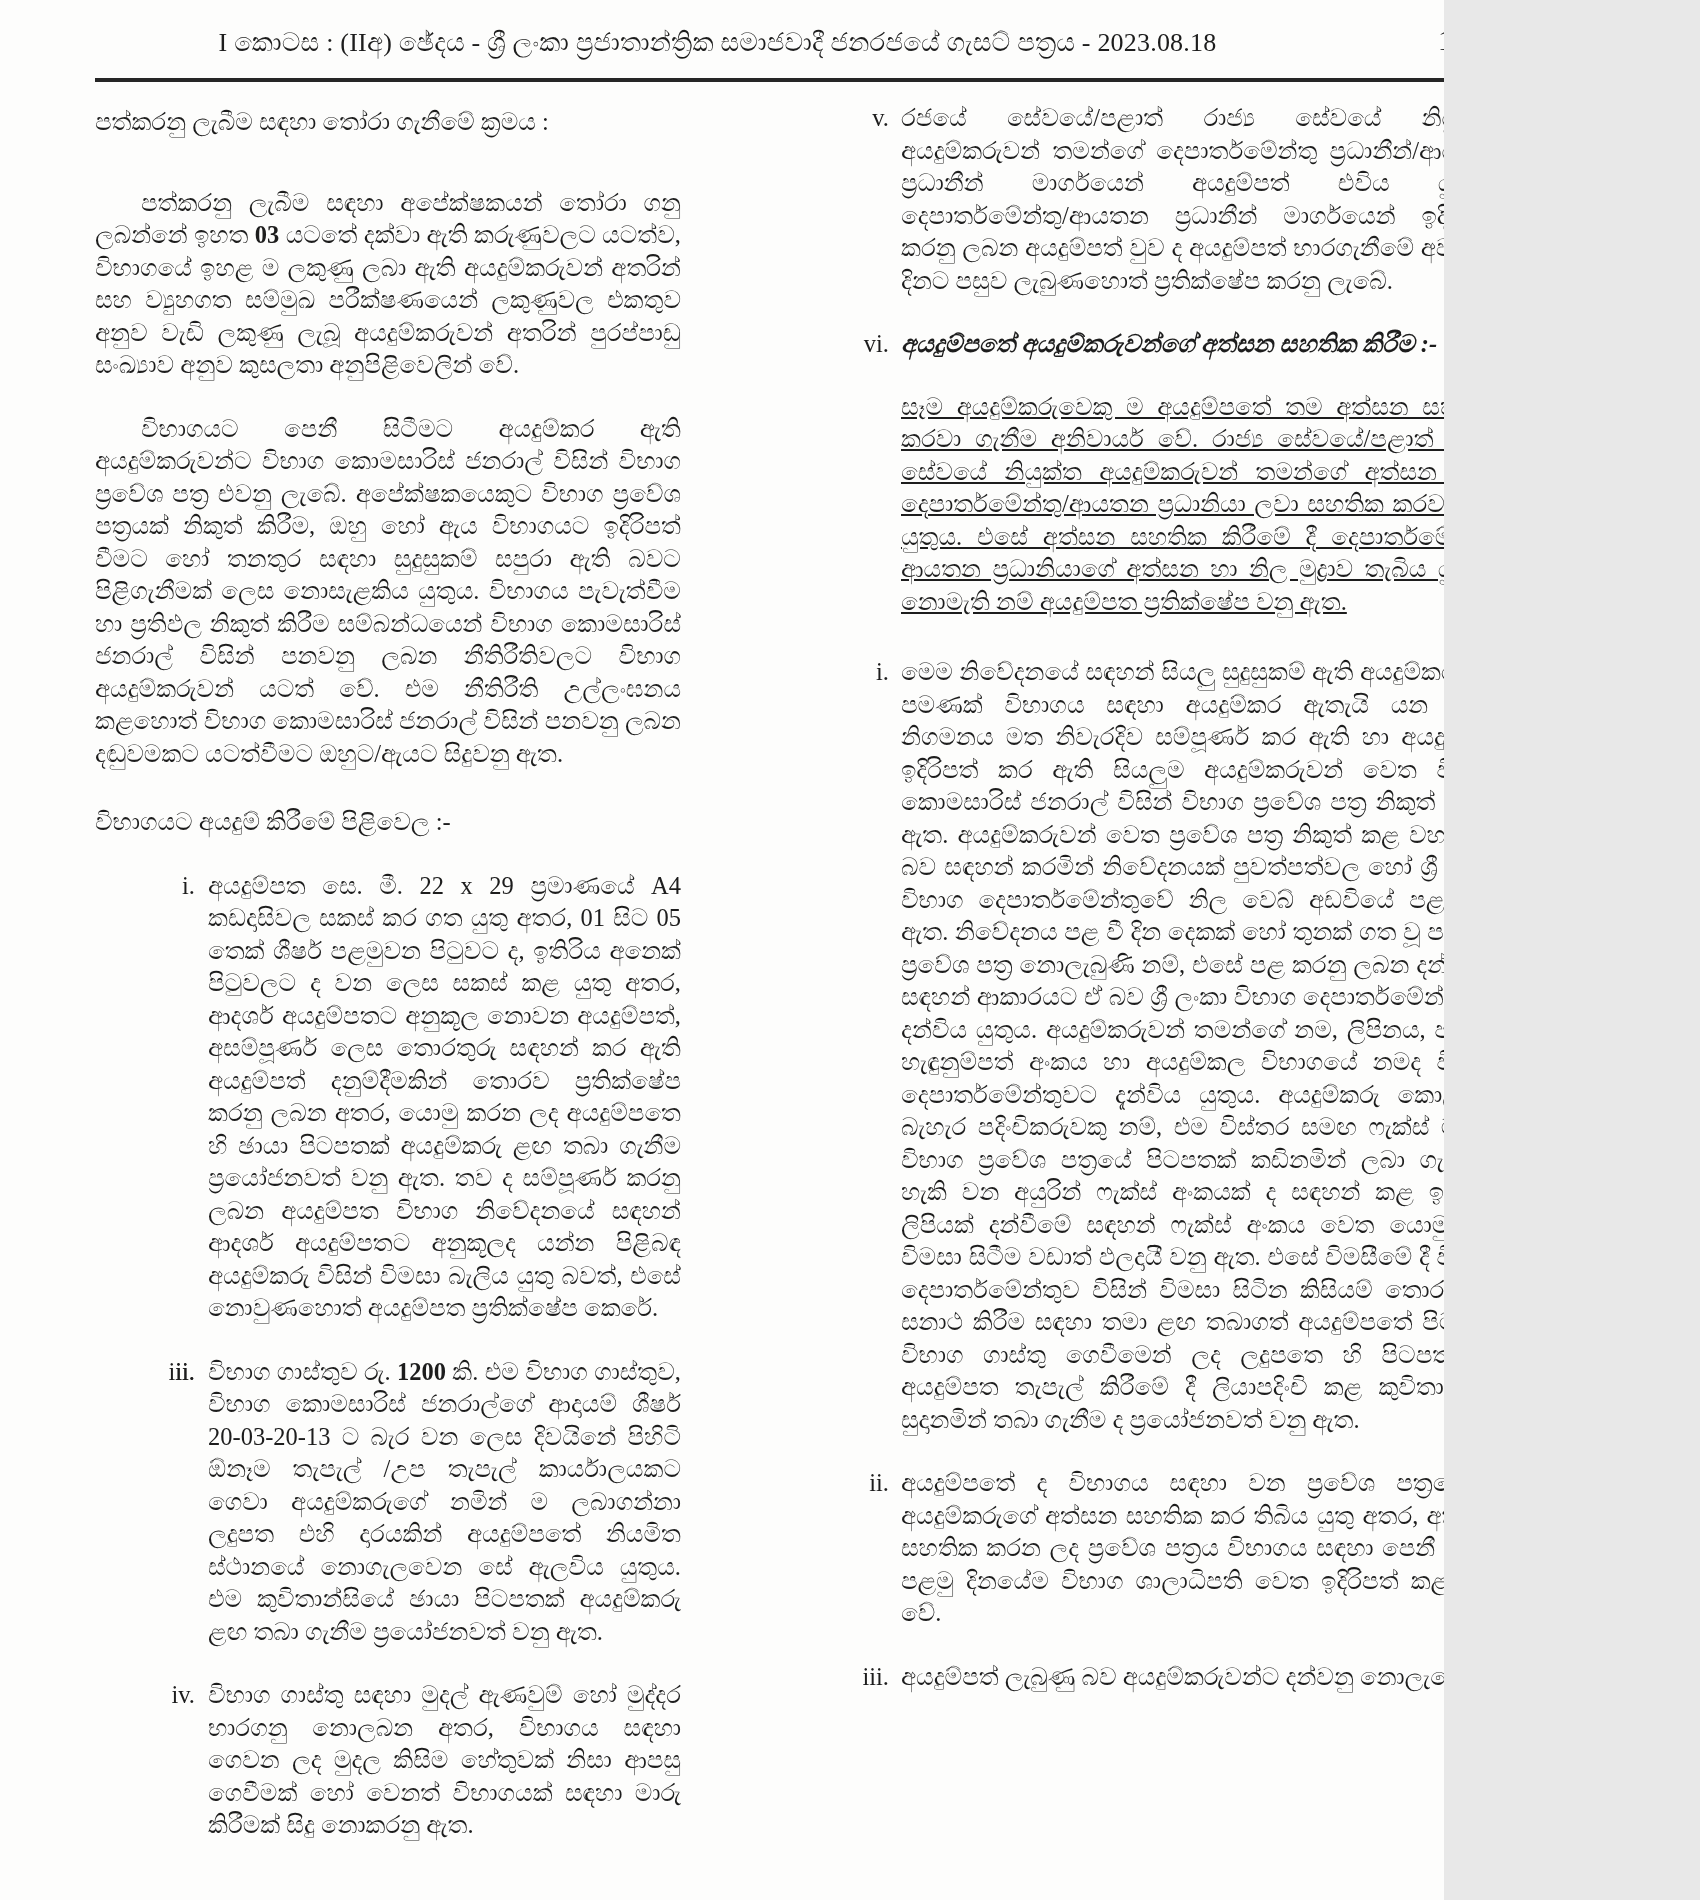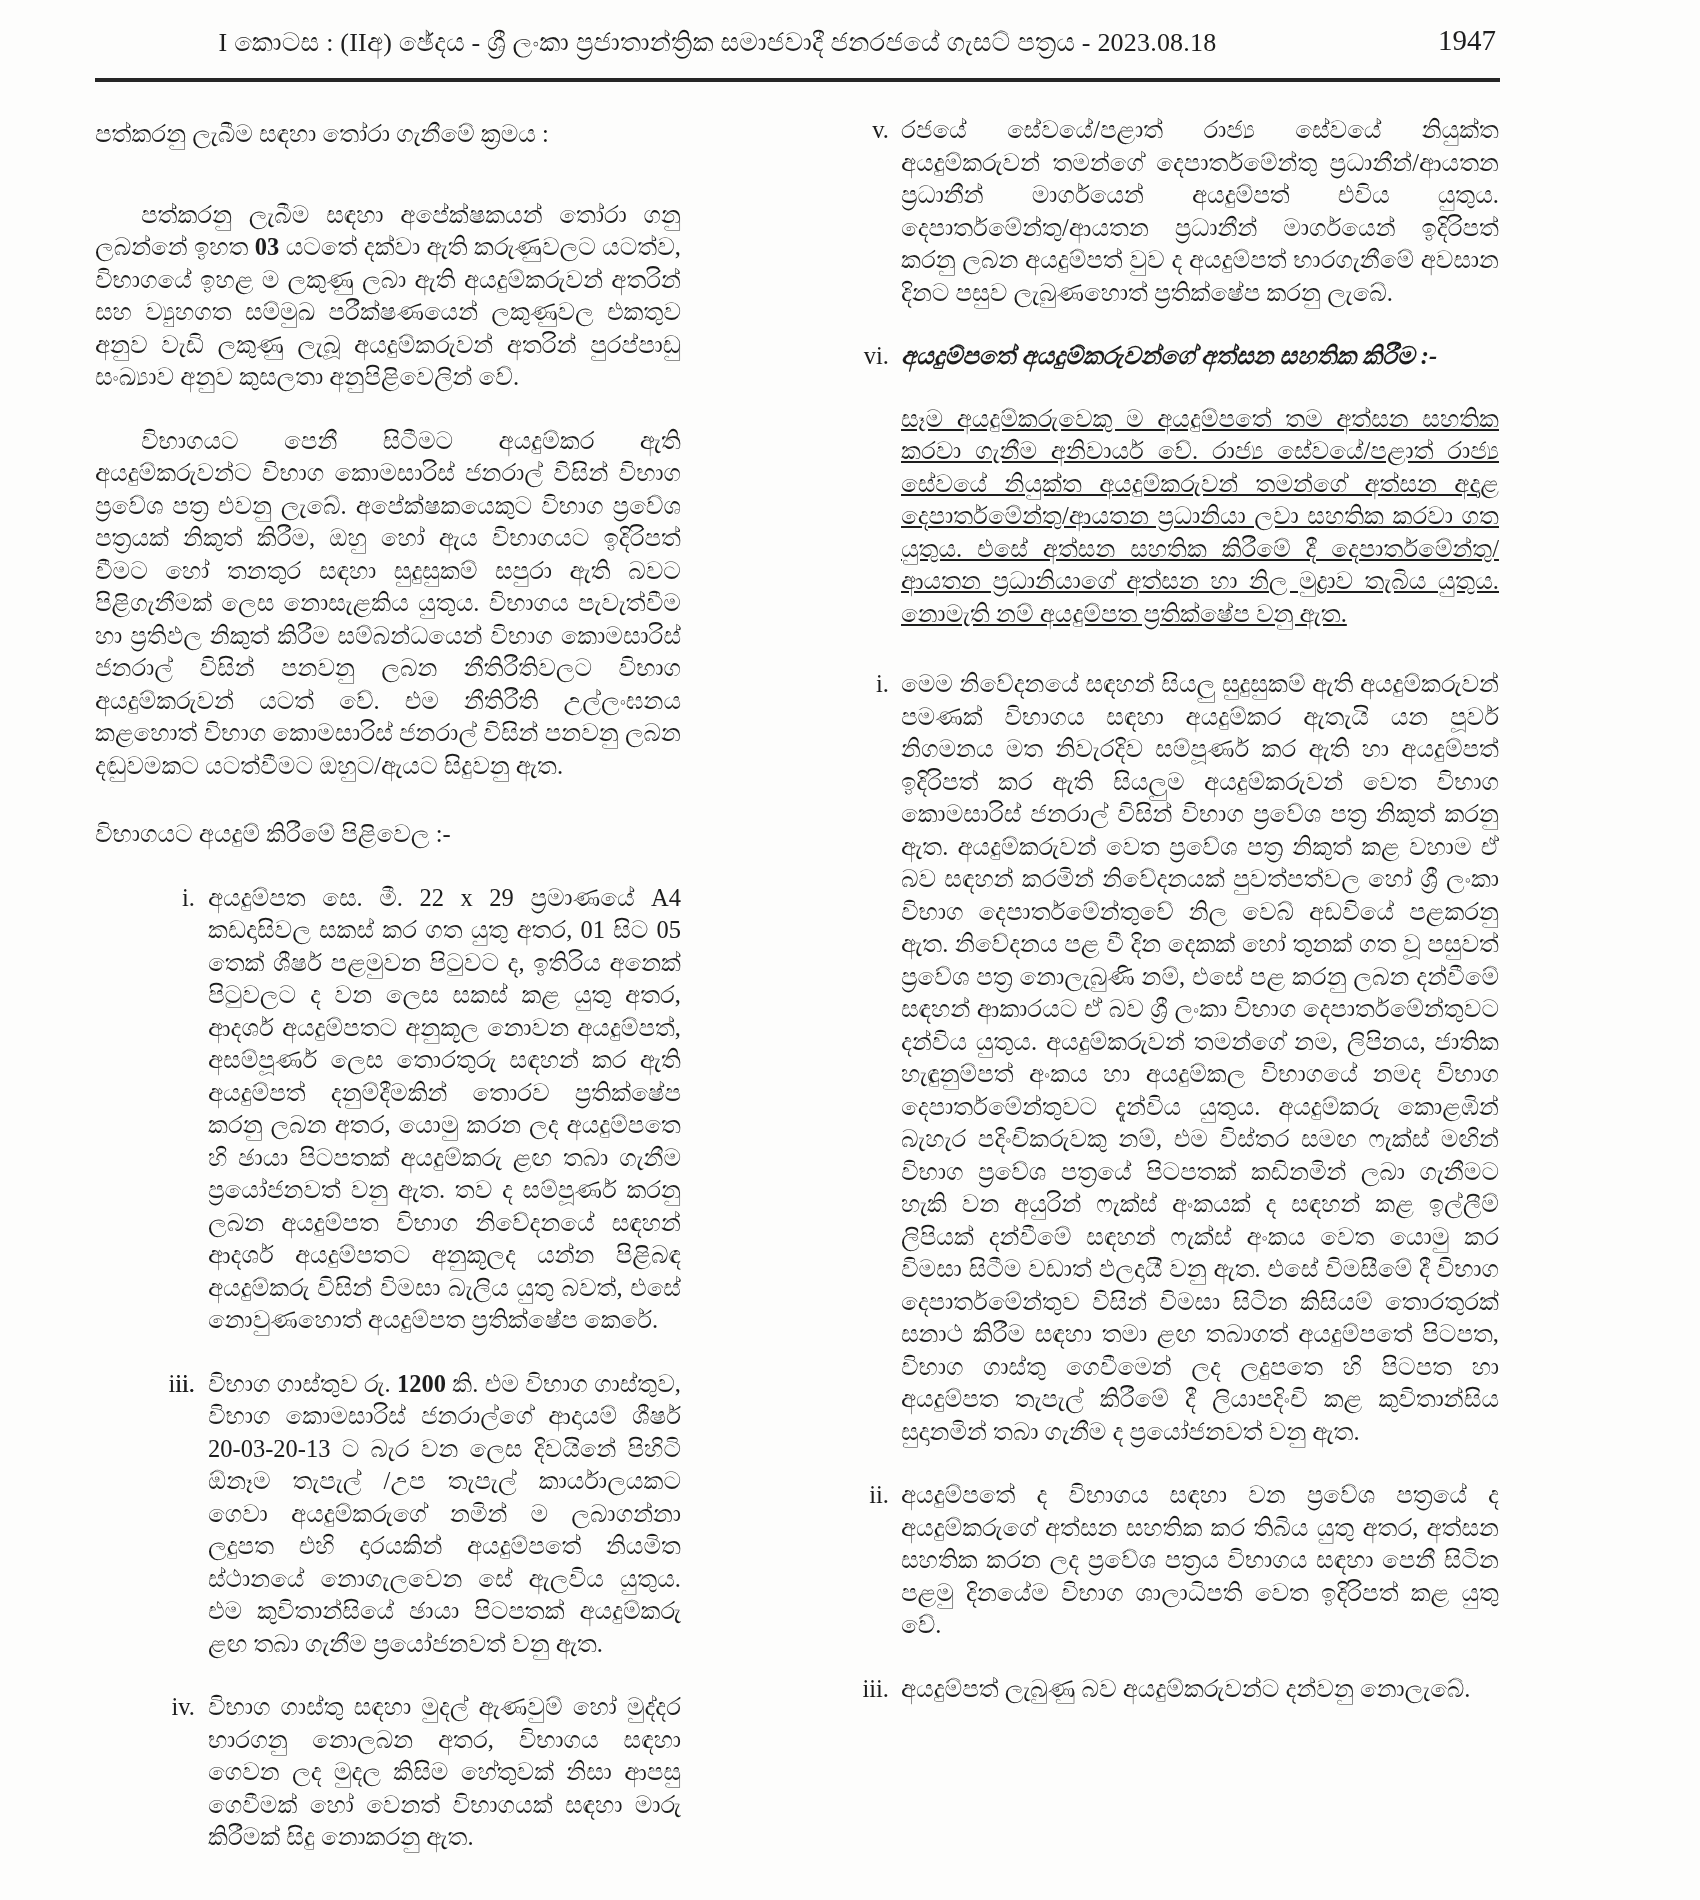--- a/index.html
+++ b/index.html
@@ -1,18 +1,18 @@
 <!DOCTYPE html>
 <html lang="si"><head>
 <meta charset="utf-8">
 <style>
   html,body{margin:0;padding:0;background:#e8e8e8;}
   .page{
     position:relative;
-    width:1700px;height:1900px;
+    width:1444px;height:1900px;
     background:#fdfdfc;
     color:#1d1d1d;
     font-family:"Liberation Serif","DejaVu Serif",serif;
     overflow:hidden;
   }
   
   .header-band{position:absolute;left:95px;top:22px;width:1405px;height:50px;}
   .header-title{
     position:absolute;left:0;right:160px;top:6px;
     text-align:center;font-size:26px;letter-spacing:.2px;white-space:nowrap;
@@ -29,21 +29,21 @@
   .sec-label{font-size:24.5px;line-height:32.5px;margin-top:4px;}
   .list-heading{font-size:24.5px;line-height:32.5px;margin-top:36px;}
   .list-item{position:relative;margin-top:31px;}
   .col-left .list-item{padding-left:113px;}
   .col-left .marker{position:absolute;left:50px;top:0;width:50px;text-align:right;font-size:24.5px;line-height:32.5px;}
   .col-right .list-item{padding-left:52px;}
   .col-right .marker{position:absolute;left:0;top:0;width:40px;text-align:right;font-size:24.5px;line-height:32.5px;}
   .vi-body{margin-top:30px;margin-left:52px;text-decoration:underline;}
   .sec11{margin-top:44px;padding-left:6px;font-size:24.5px;line-height:32.5px;}
   .sec11 .num{margin-right:12px;}
-  .first-block{margin-top:16px;}
+  .first-block{margin-top:4px;}
   .b{font-weight:bold;}
   .i{font-style:italic;font-weight:bold;}
 </style>
 </head>
 <body>
 
 <div class="page">
 
   <div class="header-band">
     <span class="header-title">I කොටස : (IIඅ) ඡේදය - ශ්‍රී ලංකා ප්‍රජාතාන්ත්‍රික සමාජවාදී ජනරජයේ ගැසට් පත්‍රය - 2023.08.18</span>

